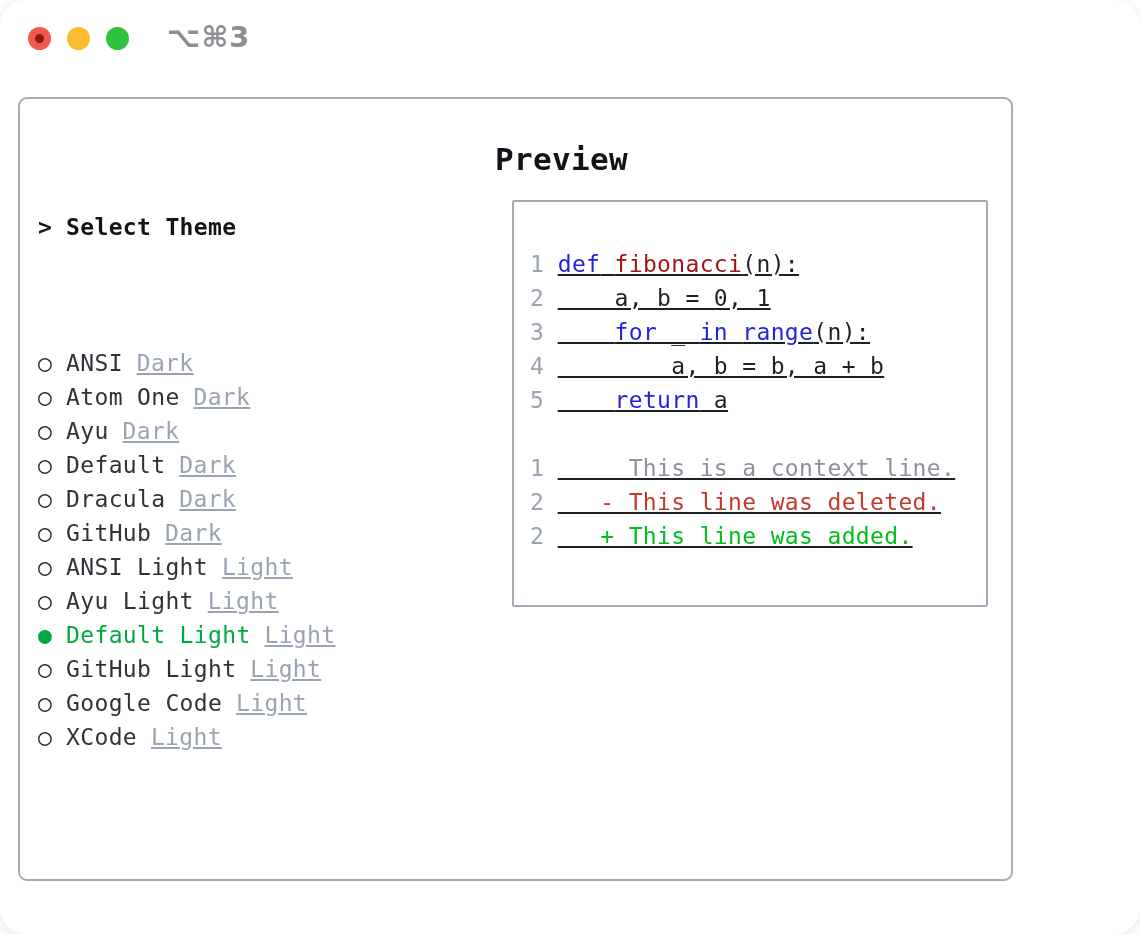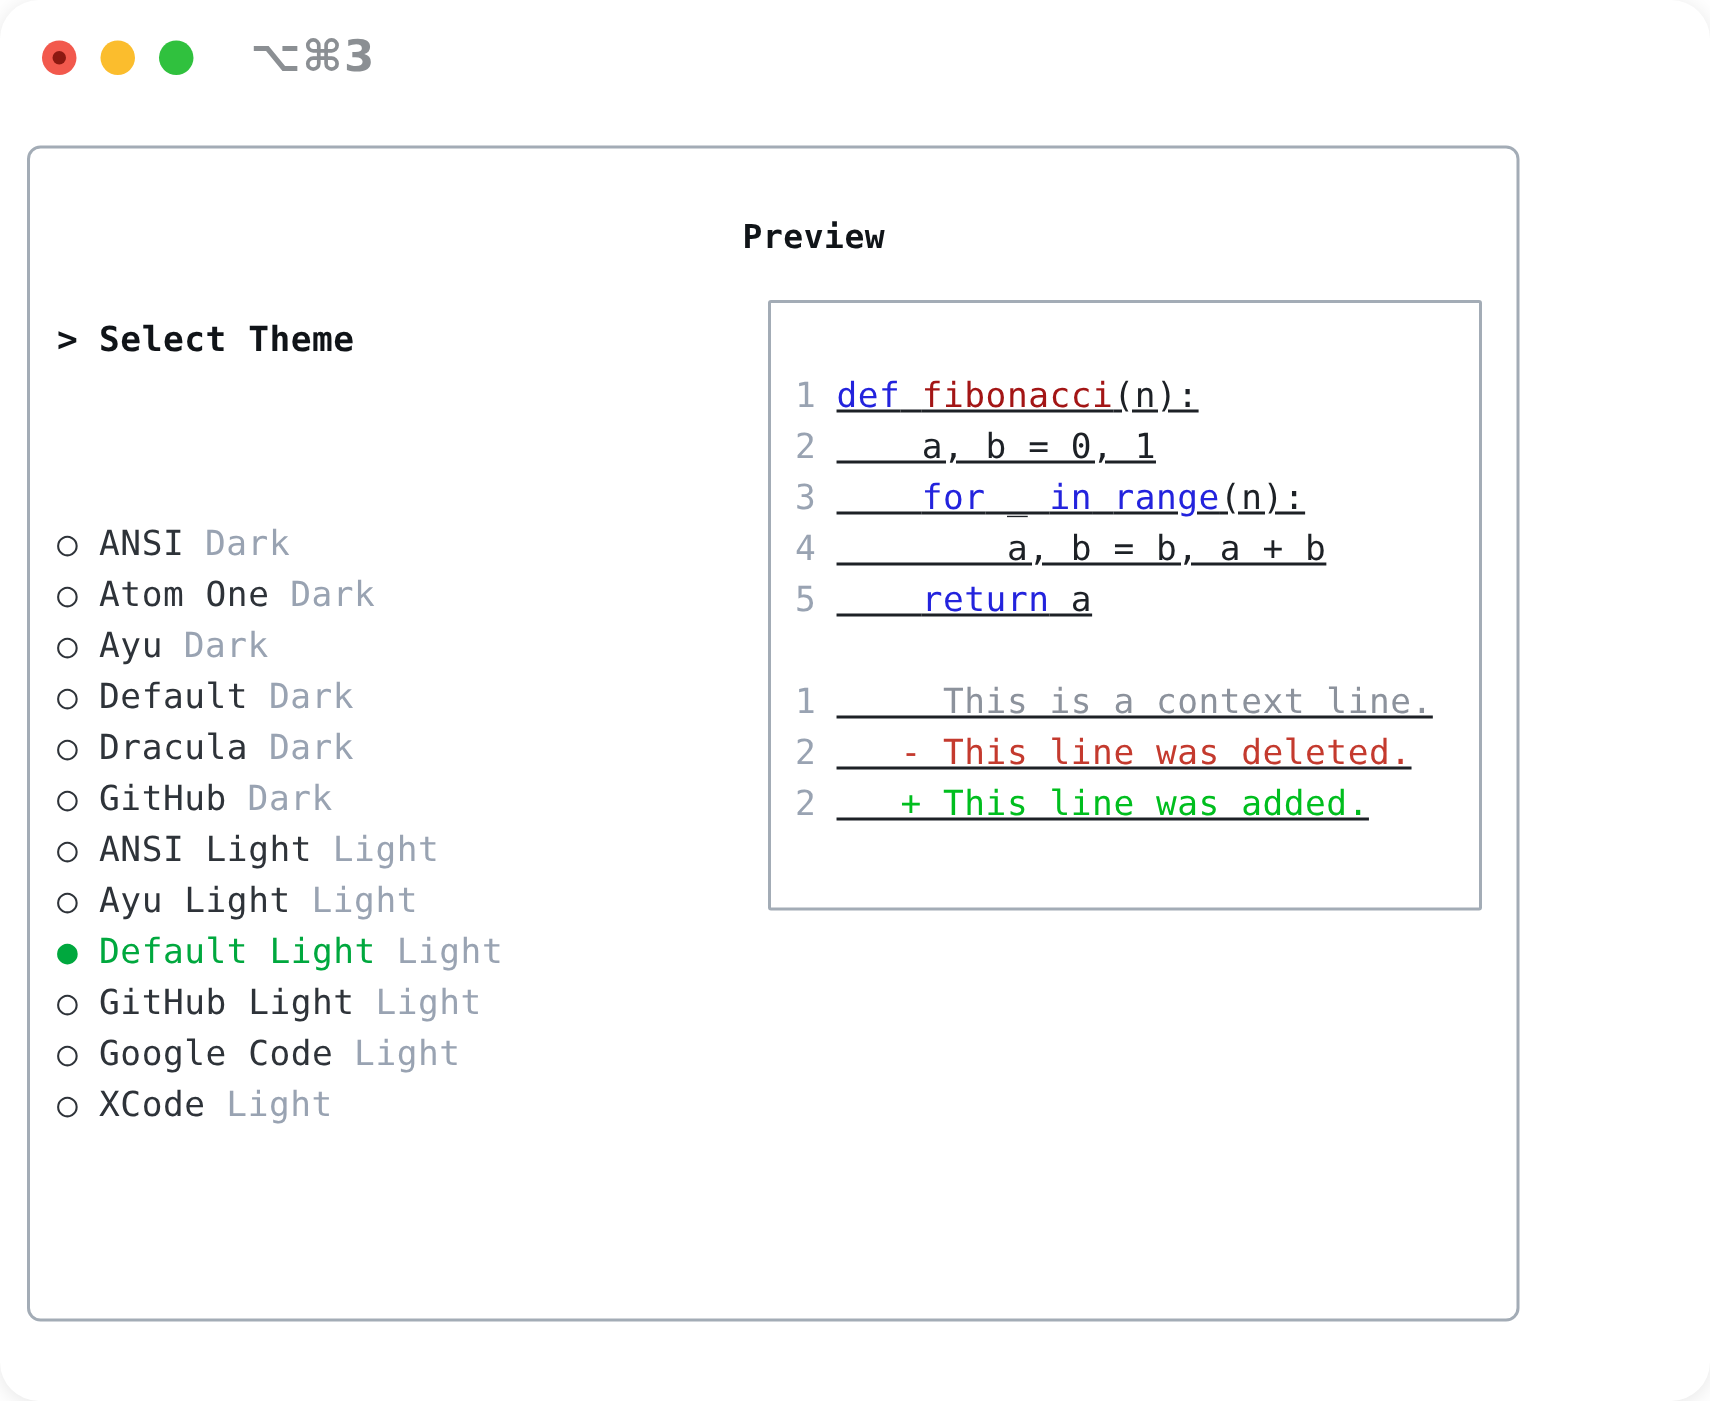--- a/index.html
+++ b/index.html
@@ -28,26 +28,26 @@
   }
   
   .left-col{
     position:absolute;left:18px;top:43px;
     font-size:23px;line-height:34px;letter-spacing:0.35px;
     color:var(--item_dark);white-space:pre;
   }
   .row{height:34px;}
   .header-row{font-weight:bold;color:var(--header_black);}
   .ml1{margin-left:1ch;}
-  .badge{margin-left:1ch;color:var(--muted);}
+  .badge{margin-left:1ch;color:var(--muted);text-decoration:underline;}
   .theme-row .bullet{color:var(--item_dark);}
   .theme-row.selected .bullet,.theme-row.selected .tname{color:var(--accent_green);}
   
   .preview-header{
-    position:absolute;left:475px;top:43px;font-size:22px;line-height:34px;
+    position:absolute;left:475px;top:43px;font-size:31px;line-height:34px;
     font-weight:bold;color:var(--header_black);letter-spacing:0.35px;
   }
   .preview-box{
     position:absolute;left:492px;top:101px;width:476px;height:407px;
     border:2px solid var(--border);border-radius:2px;box-sizing:border-box;
   }
   .code{
     position:absolute;left:16px;top:45px;
     font-size:23px;line-height:34px;letter-spacing:0.35px;
     white-space:pre;color:var(--code_black);text-decoration:underline;

